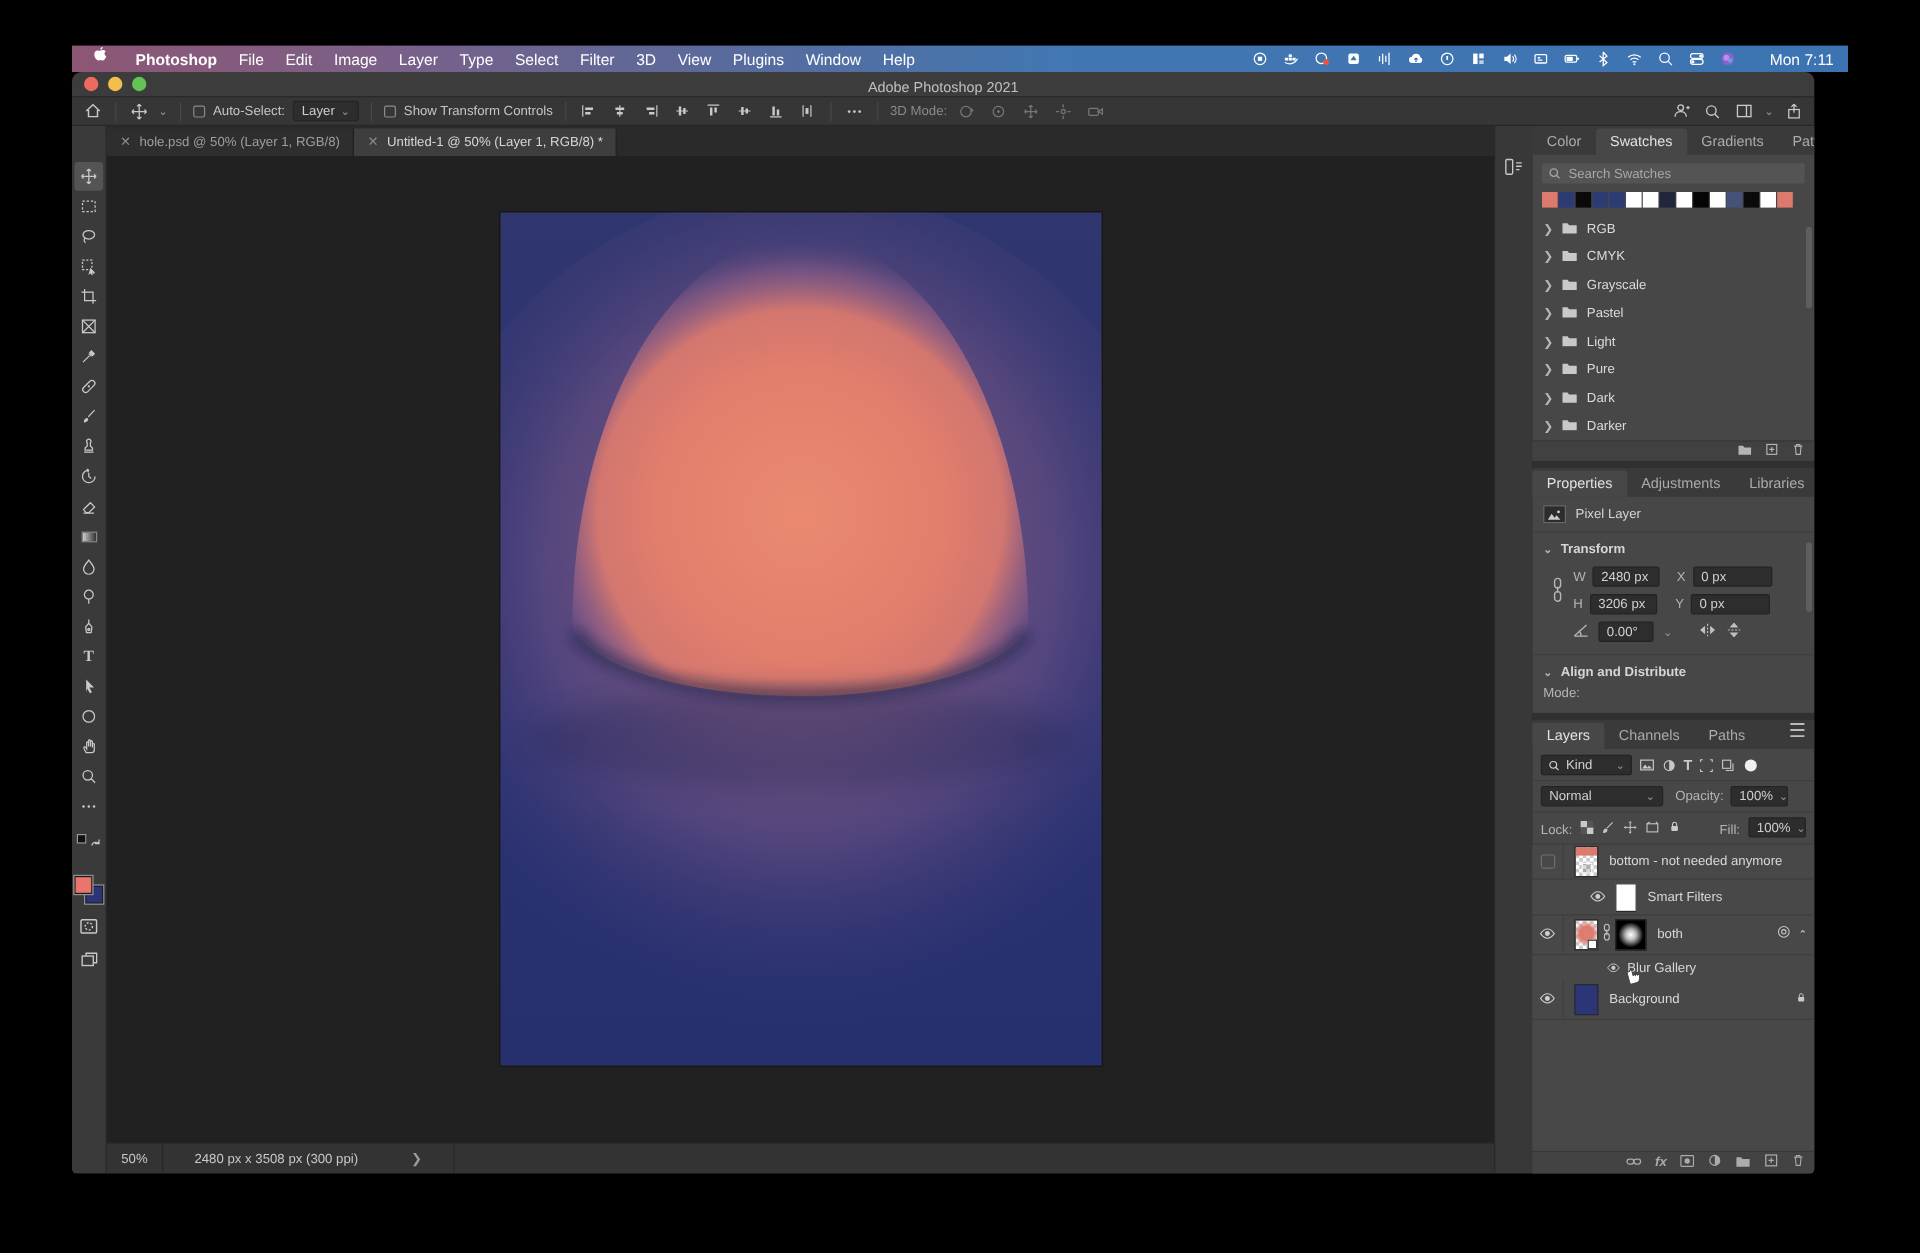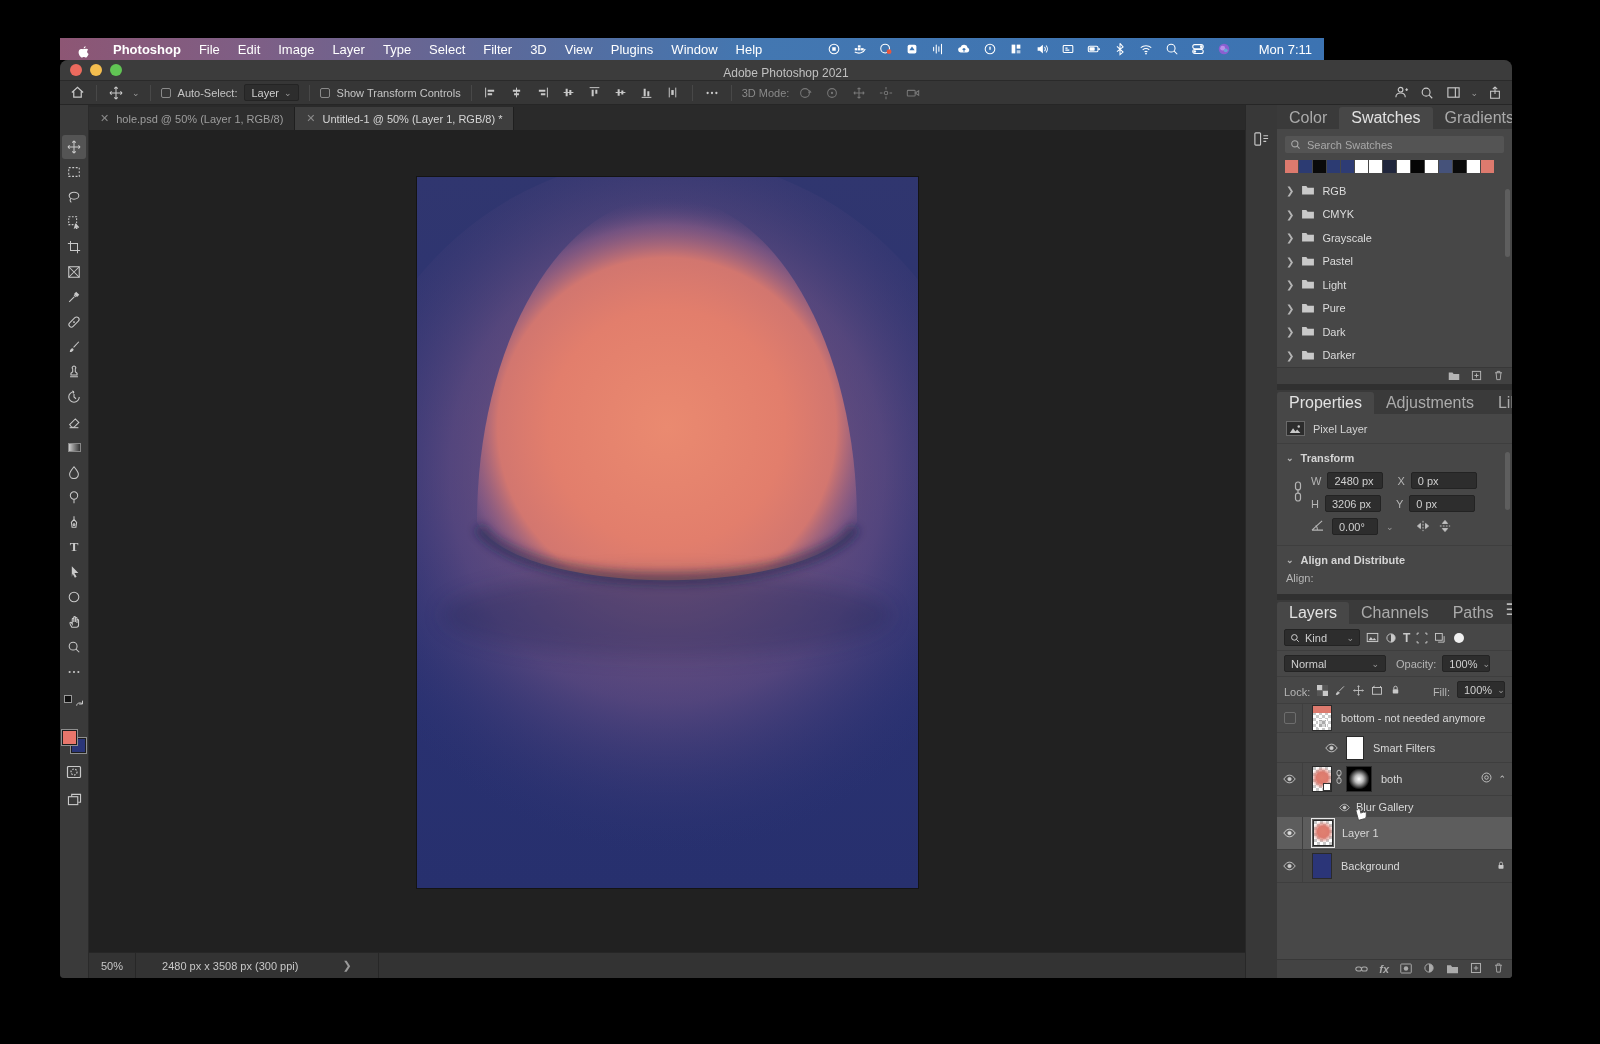--- a/index.html
+++ b/index.html
@@ -1,22 +1,22 @@
 <!DOCTYPE html>
 <html><head>
 <meta charset="utf-8">
 <style>
   * { margin:0; padding:0; box-sizing:border-box; }
   html,body { width:1600px; height:1044px; background:#000; font-family:"Liberation Sans",sans-serif; overflow:hidden; }
   .screen { position:absolute; left:60px; top:38px; width:1480px; height:940px; }
 
   
-  .menubar { position:absolute; left:0; top:0; width:1264px; height:22px;
+  .menubar { position:absolute; left:0; top:0; width:1480px; height:22px;
     background:linear-gradient(90deg,#8d5674 0%,#7d5f86 16%,#5a6a9b 36%,#4377b1 55%,#3c73b2 100%);
-    display:flex; align-items:flex-end; color:#fff; font-size:13px; }
+    display:flex; align-items:flex-start; color:#fff; font-size:13px; }
   .menubar .apple { margin:0 14px 0 16px; display:flex; }
   .menu-item { padding:0 9px; height:22px; display:flex; align-items:center; }
   .menu-item.app { font-weight:bold; }
   .menubar-right { margin-left:auto; display:flex; align-items:center; gap:4px; padding-right:12px; }
   .tray-icon { width:22px; height:22px; display:flex; align-items:center; justify-content:center; }
   .clock { font-size:13px; margin-left:20px; white-space:nowrap; }
 
   
   .window { position:absolute; left:0; top:22px; width:1452px; height:918px; background:#1f1f1f;
     border-radius:8px 8px 4px 4px; overflow:hidden; display:flex; flex-direction:column; }
@@ -67,21 +67,21 @@
   .status-chev { color:#9a9a9a; }
 
   
   .strip { width:32px; background:#383838; border-left:1px solid #282828; flex:0 0 auto; padding-top:26px;
     display:flex; flex-direction:column; align-items:center; }
 
   
   .panels { width:235px; background:#303030; flex:0 0 auto; display:flex; flex-direction:column; }
   .pgroup { background:#474747; display:flex; flex-direction:column; }
   .ptabs { height:24px; background:#3a3a3a; display:flex; align-items:flex-end; flex:0 0 auto; }
-  .ptab { height:22px; padding:0 12px; display:flex; align-items:center; font-size:16px; color:#ababab; }
+  .ptab { height:22px; padding:0 12px; display:flex; align-items:center; font-size:12px; color:#ababab; }
   .ptab.active { background:#474747; color:#e2e2e2; border-radius:3px 3px 0 0; }
   .ptabs .burger { margin-left:auto; margin-right:7px; margin-bottom:5px; color:#bbb; }
   .gap { height:6px; background:#303030; flex:0 0 auto;}
 
   
   .searchrow { display:flex; align-items:center; gap:6px; margin:7px 8px 0 8px; background:#545454;
     border-radius:2px; height:17px; padding:0 5px; }
   .searchrow .ph { color:#a8a8a8; font-size:11px; }
   .swatchrow { display:flex; gap:1px; margin:7px 0 0 8px; }
   .swatch { width:13px; height:13px; flex:0 0 auto; }
@@ -818,21 +818,21 @@
                     <path d="M2 7h12" stroke-dasharray="2 1.5"></path>
                     <path d="M5 4l3-3.5L11 4zM5 10l3 3.5 3-3.5z" fill="#c0c0c0"></path>
                   </svg>
               </span>
             </div>
           </div>
           <div class="sechead">
             <span style="font-size:9px;color:#b5b5b5">⌄</span>
             <span>Align and Distribute</span>
           </div>
-          <div class="alignlabel">Align:</div>
+          <div class="alignlabel">Mode:</div>
           <div class="vscroll" style="top:62px;height:58px"></div>
         </div>
 
         <div class="gap"></div>
 
         <div class="pgroup" style="flex:1;min-height:0;position:relative">
           <div class="ptabs">
             <span class="ptab active">Layers</span>
             <span class="ptab">Channels</span>
             <span class="ptab">Paths</span>
@@ -967,32 +967,20 @@
 
             <div class="lrow" style="height:21px;border-bottom:none">
               <span style="width:62px"></span>
               <span><svg width="11" height="9" viewBox="0 0 16 12" fill="none" stroke="#cfcfcf" stroke-width="1.1">
                     <path d="M1 6c2.2-3.2 4.6-4.7 7-4.7S12.8 2.8 15 6c-2.2 3.2-4.6 4.7-7 4.7S3.2 9.2 1 6z"></path>
                     <circle cx="8" cy="6" r="2" fill="#cfcfcf"></circle>
                   </svg></span>
               <span class="lname" style="margin-left:6px">Blur Gallery</span>
             </div>
 
-            <div class="lrow selected" style="height:33px">
-              <span class="eyecell">
-                  <span><svg width="13" height="10" viewBox="0 0 16 12" fill="none" stroke="#dedede" stroke-width="1.1">
-                      <path d="M1 6c2.2-3.2 4.6-4.7 7-4.7S12.8 2.8 15 6c-2.2 3.2-4.6 4.7-7 4.7S3.2 9.2 1 6z"></path>
-                      <circle cx="8" cy="6" r="2" fill="#dedede"></circle>
-                    </svg></span>
-                </span>
-              <span class="thumb sel-brackets" style="margin-left:10px">
-                  <span class="blob"></span>
-                </span>
-              <span class="lname">Layer 1</span>
-            </div>
 
             <div class="lrow" style="height:33px">
               <span class="eyecell">
                   <span><svg width="13" height="10" viewBox="0 0 16 12" fill="none" stroke="#cfcfcf" stroke-width="1.1">
                       <path d="M1 6c2.2-3.2 4.6-4.7 7-4.7S12.8 2.8 15 6c-2.2 3.2-4.6 4.7-7 4.7S3.2 9.2 1 6z"></path>
                       <circle cx="8" cy="6" r="2" fill="#cfcfcf"></circle>
                     </svg></span>
                 </span>
               <span class="navythumb" style="margin-left:9px"></span>
               <span class="lname">Background</span>

